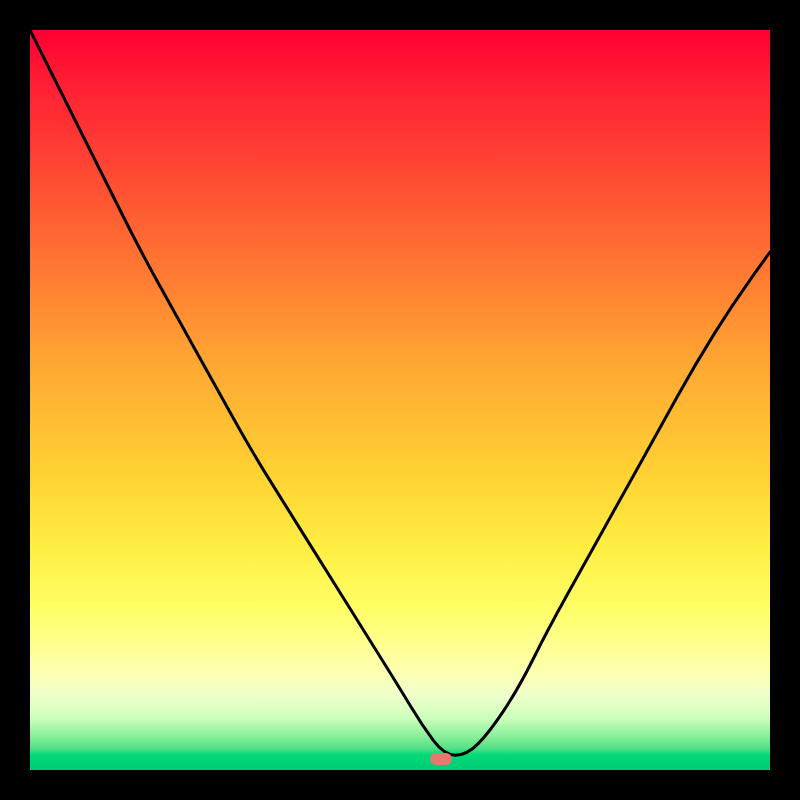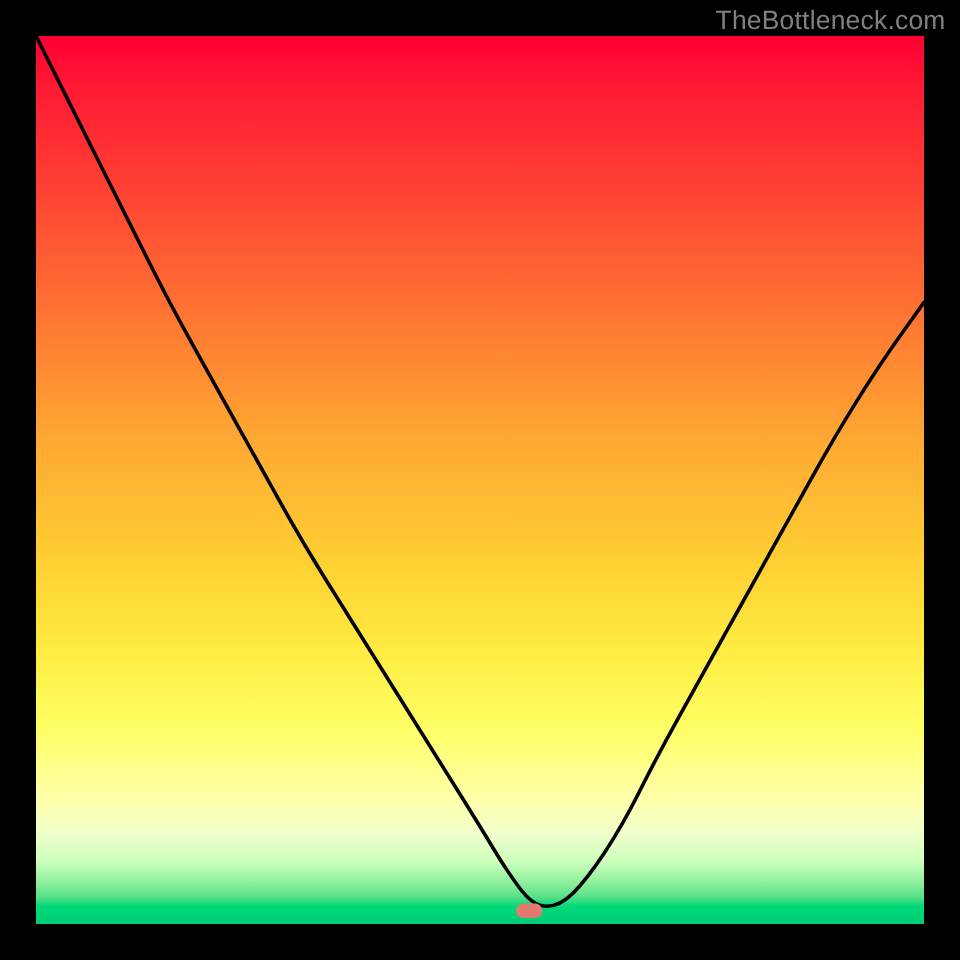--- a/index.html
+++ b/index.html
@@ -67,21 +67,20 @@
     border-radius: 6px;
     background: #e27a6f;
     transform: translate(-50%, -50%);
   }
 </style>
 </head>
 <body>
 
 <div class="frame">
 
-  <div class="watermark">TheBottleneck.com</div>
 
   <div class="plot">
 
     <svg class="curve" viewBox="0 0 740 740" preserveAspectRatio="none">
       <path id="curve-path" fill="none" stroke="#000000" stroke-width="3" stroke-linejoin="round" stroke-linecap="round" d="M 0.0 0.0 Q 0.0 0.0 18.5 37.0 Q 37.0 74.0 55.5 111.0 Q 74.0 148.0 92.5 185.0 Q 111.0 222.0 129.5 255.3 Q 148.0 288.6 166.5 321.9 Q 185.0 355.2 203.5 388.5 Q 222.0 421.8 240.5 451.4 Q 259.0 481.0 277.5 510.6 Q 296.0 540.2 314.5 569.8 Q 333.0 599.4 351.5 629.0 Q 370.0 658.6 381.1 677.1 Q 392.2 695.6 403.3 710.4 Q 414.4 725.2 425.5 725.2 Q 436.6 725.2 447.7 714.1 Q 458.8 703.0 473.6 680.8 Q 488.4 658.6 503.2 629.0 Q 518.0 599.4 536.5 566.1 Q 555.0 532.8 573.5 499.5 Q 592.0 466.2 610.5 432.9 Q 629.0 399.6 647.5 366.3 Q 666.0 333.0 684.5 303.4 Q 703.0 273.8 721.5 247.9 T 740.0 222.0"></path>
     </svg>
 
     <div class="marker" id="valley-marker" style="left: 410.7px; top: 728.9px; background: rgb(226, 122, 111);"></div>
 
   </div>

